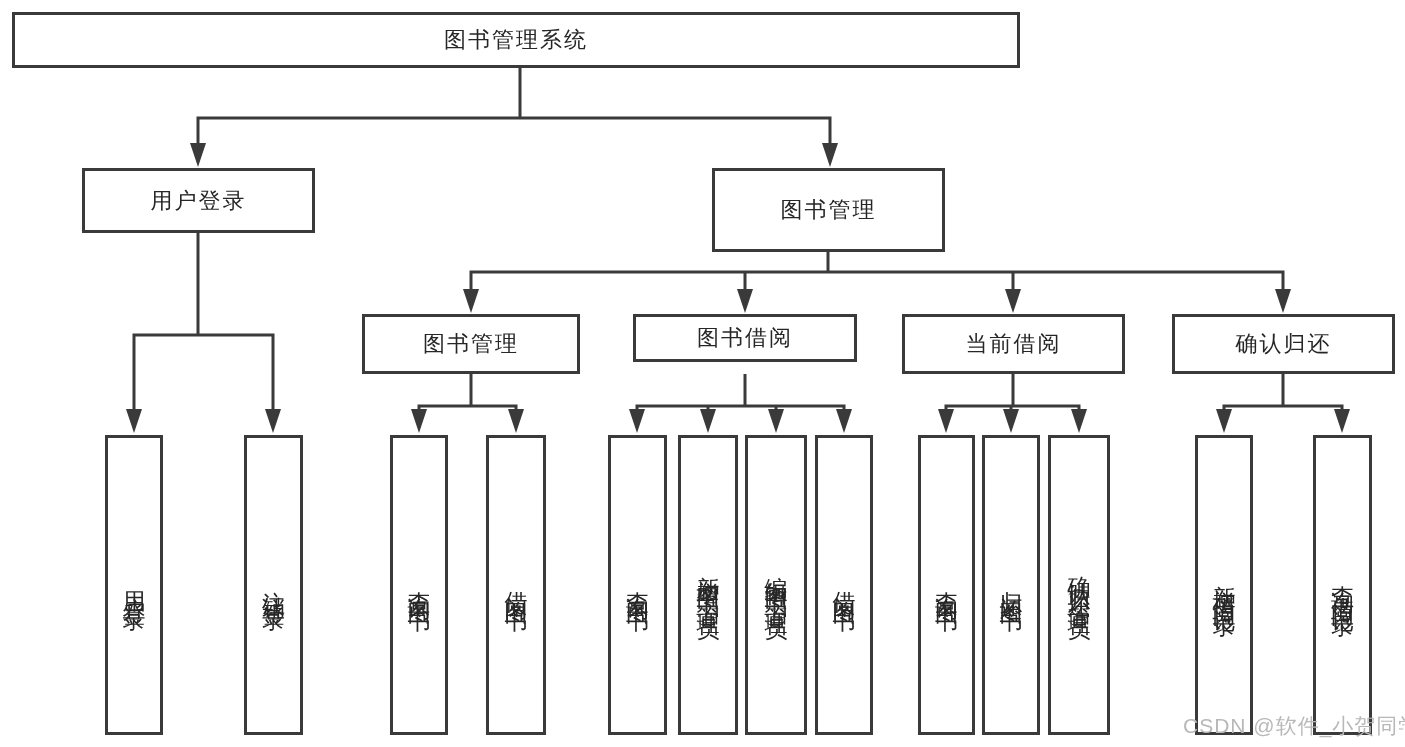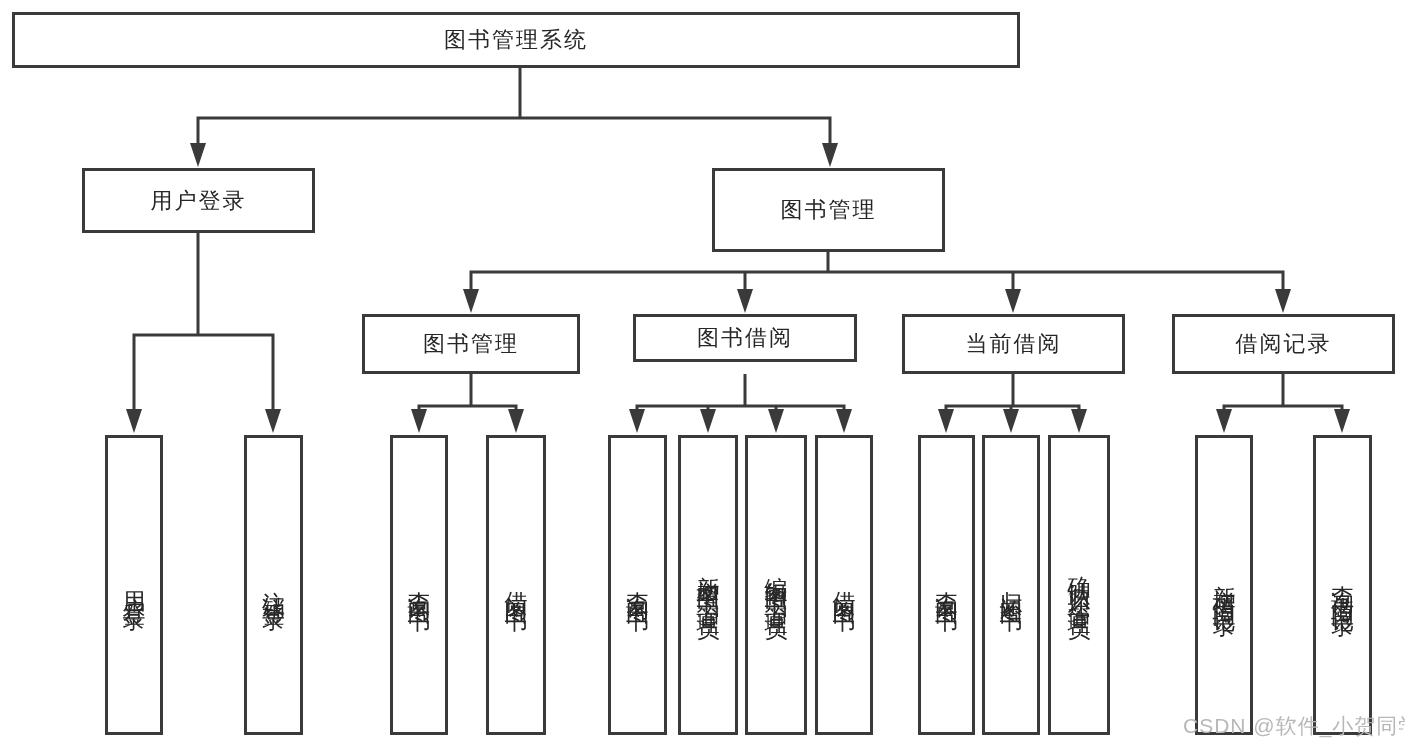--- a/index.html
+++ b/index.html
@@ -114,21 +114,21 @@
   </svg>
 
   <div class="node" style="left:12px;top:12px;width:1008px;height:56px;">图书管理系统</div>
 
   <div class="node" style="left:82px;top:168px;width:233px;height:65px;">用户登录</div>
   <div class="node" style="left:712px;top:168px;width:233px;height:84px;">图书管理</div>
 
   <div class="node" style="left:362px;top:314px;width:218px;height:60px;">图书管理</div>
   <div class="node" style="left:633px;top:314px;width:224px;height:48px;">图书借阅</div>
   <div class="node" style="left:902px;top:314px;width:223px;height:60px;">当前借阅</div>
-  <div class="node" style="left:1172px;top:314px;width:223px;height:60px;">借阅记录</div>
+  <div class="node" style="left:1172px;top:314px;width:223px;height:60px;">确认归还</div>
 
   <div class="vnode" style="left:105px;width:58px;">用户登录</div>
   <div class="vnode" style="left:244px;width:59px;">注销登录</div>
 
   <div class="vnode" style="left:390px;width:58px;">查询图书</div>
   <div class="vnode" style="left:486px;width:60px;">借阅图书</div>
 
   <div class="vnode" style="left:608px;width:59px;">查询图书</div>
   <div class="vnode" style="left:678px;width:60px;">新增图书（管理员）</div>
   <div class="vnode" style="left:745px;width:62px;">编辑图书（管理员）</div>

